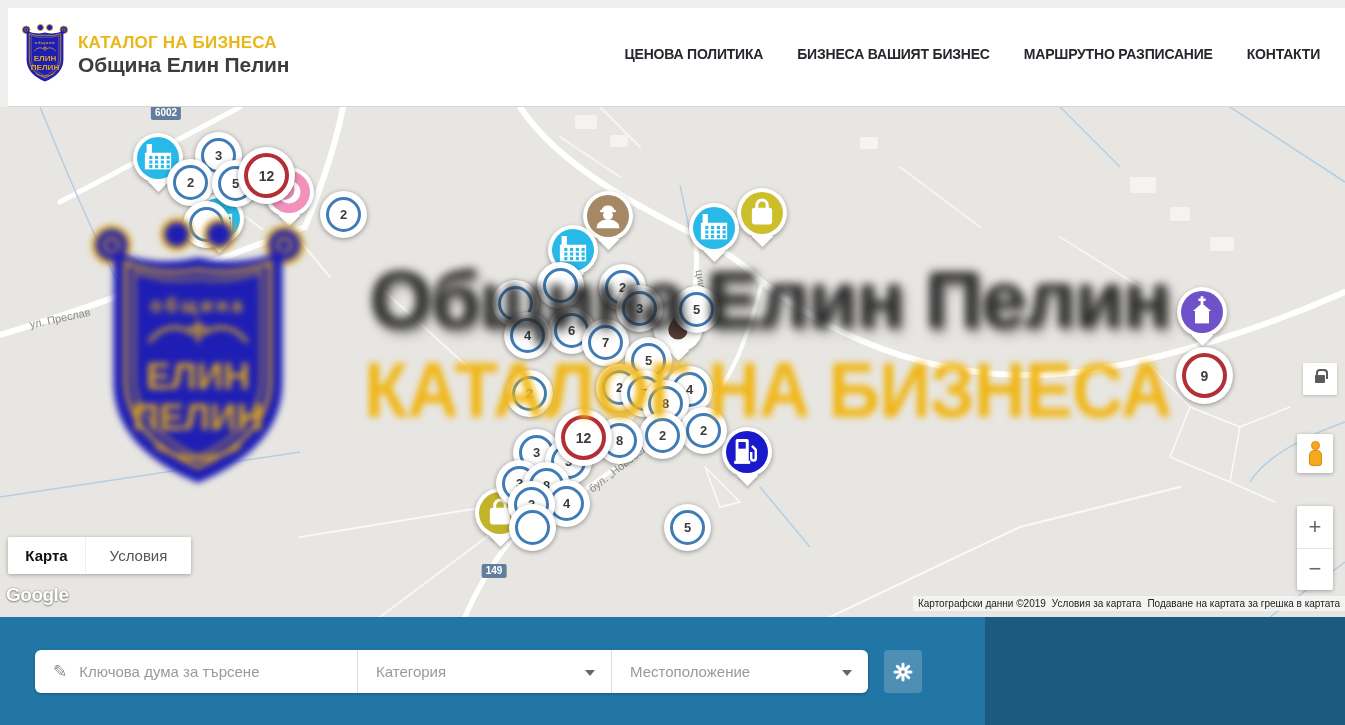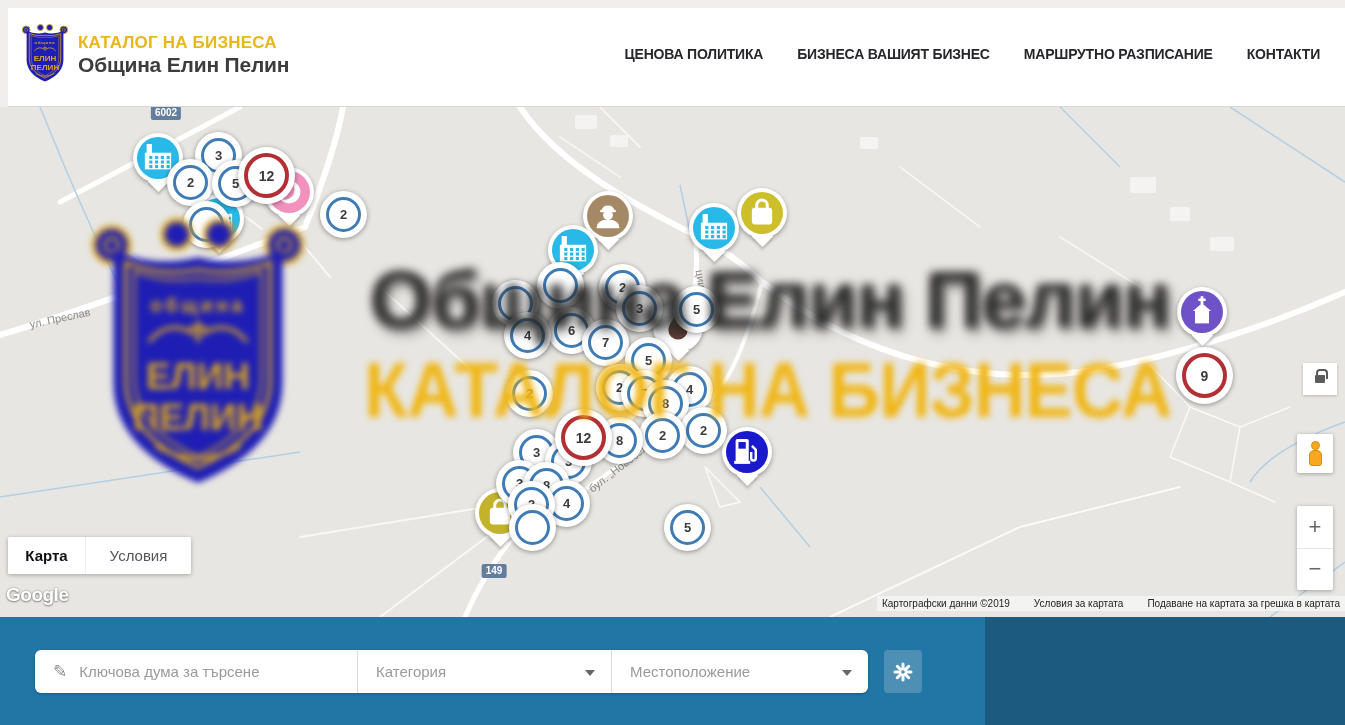--- a/index.html
+++ b/index.html
@@ -40,21 +40,21 @@
   #wm-emblem { position:absolute; left:92px; top:108px; width:212px; height:282px; z-index:50; filter:blur(3px); pointer-events:none; }
   #wm-title { position:absolute; left:770px; top:193px; transform:translate(-50%,-50%); font-size:80px; font-weight:bold; color:#2b2b2b; white-space:nowrap; z-index:50; filter:blur(5px) drop-shadow(3px 5px 4px rgba(0,0,0,.45)); pointer-events:none; letter-spacing:-1px; }
   #wm-subtitle { position:absolute; left:768px; top:283px; transform:translate(-50%,-50%) scaleX(.92); font-size:78px; font-weight:800; color:#f0b616; white-space:nowrap; z-index:50; filter:blur(3.5px); pointer-events:none; letter-spacing:-1px; }
 
   
   #maptype { position:absolute; left:8px; top:430px; z-index:100; display:flex; box-shadow:0 1px 4px rgba(0,0,0,.3); border-radius:2px; overflow:hidden; }
   .maptype-btn { background:#fff; height:37px; display:flex; align-items:center; justify-content:center; font-size:15px; cursor:pointer; }
   #btn-karta { width:77px; font-weight:bold; color:#111; }
   #btn-satelit { width:106px; color:#565656; border-left:1px solid #eee; }
   #google-logo { position:absolute; left:6px; top:477px; z-index:100; font-size:19px; font-weight:bold; color:#fff; letter-spacing:-0.5px; text-shadow:0 0 2px rgba(0,0,0,.4),0 1px 2px rgba(0,0,0,.35); cursor:pointer; }
-  #attribution { position:absolute; right:0; top:489px; z-index:100; background:rgba(245,245,245,.85); font-size:10px; color:#222; padding:2px 5px; display:flex; gap:24px; }
+  #attribution { position:absolute; right:0; top:489px; z-index:100; background:rgba(245,245,245,.85); font-size:10px; color:#222; padding:2px 5px; display:flex; gap:6px; }
   #attribution span { white-space:nowrap; }
   .attr-link { cursor:pointer; }
   #lock-btn { position:absolute; left:1303px; top:256px; width:34px; height:32px; background:#fff; z-index:100; display:flex; align-items:center; justify-content:center; cursor:pointer; box-shadow:0 1px 3px rgba(0,0,0,.2); }
   .lock-body { width:10px; height:8px; background:#5b5b5b; border-radius:1px; position:relative; }
   .lock-body:before { content:""; position:absolute; left:1px; top:-6px; width:8px; height:8px; border:2px solid #5b5b5b; border-bottom:none; border-radius:4px 4px 0 0; }
   #pegman { position:absolute; left:1297px; top:327px; width:36px; height:39px; background:#fff; border-radius:2px; z-index:100; box-shadow:0 1px 4px rgba(0,0,0,.3); display:flex; align-items:center; justify-content:center; cursor:grab; }
   .peg { position:relative; width:16px; height:26px; }
   .peg-head { position:absolute; left:4px; top:0; width:9px; height:9px; border-radius:50%; background:#f7a81e; border:1px solid #d88c0a; }
   .peg-body { position:absolute; left:2px; top:9px; width:13px; height:16px; background:#f7a81e; border:1px solid #d88c0a; border-radius:5px 5px 3px 3px; }
   #zoomctl { position:absolute; left:1297px; top:399px; width:36px; height:84px; background:#fff; border-radius:2px; z-index:100; box-shadow:0 1px 4px rgba(0,0,0,.3); display:flex; flex-direction:column; }

